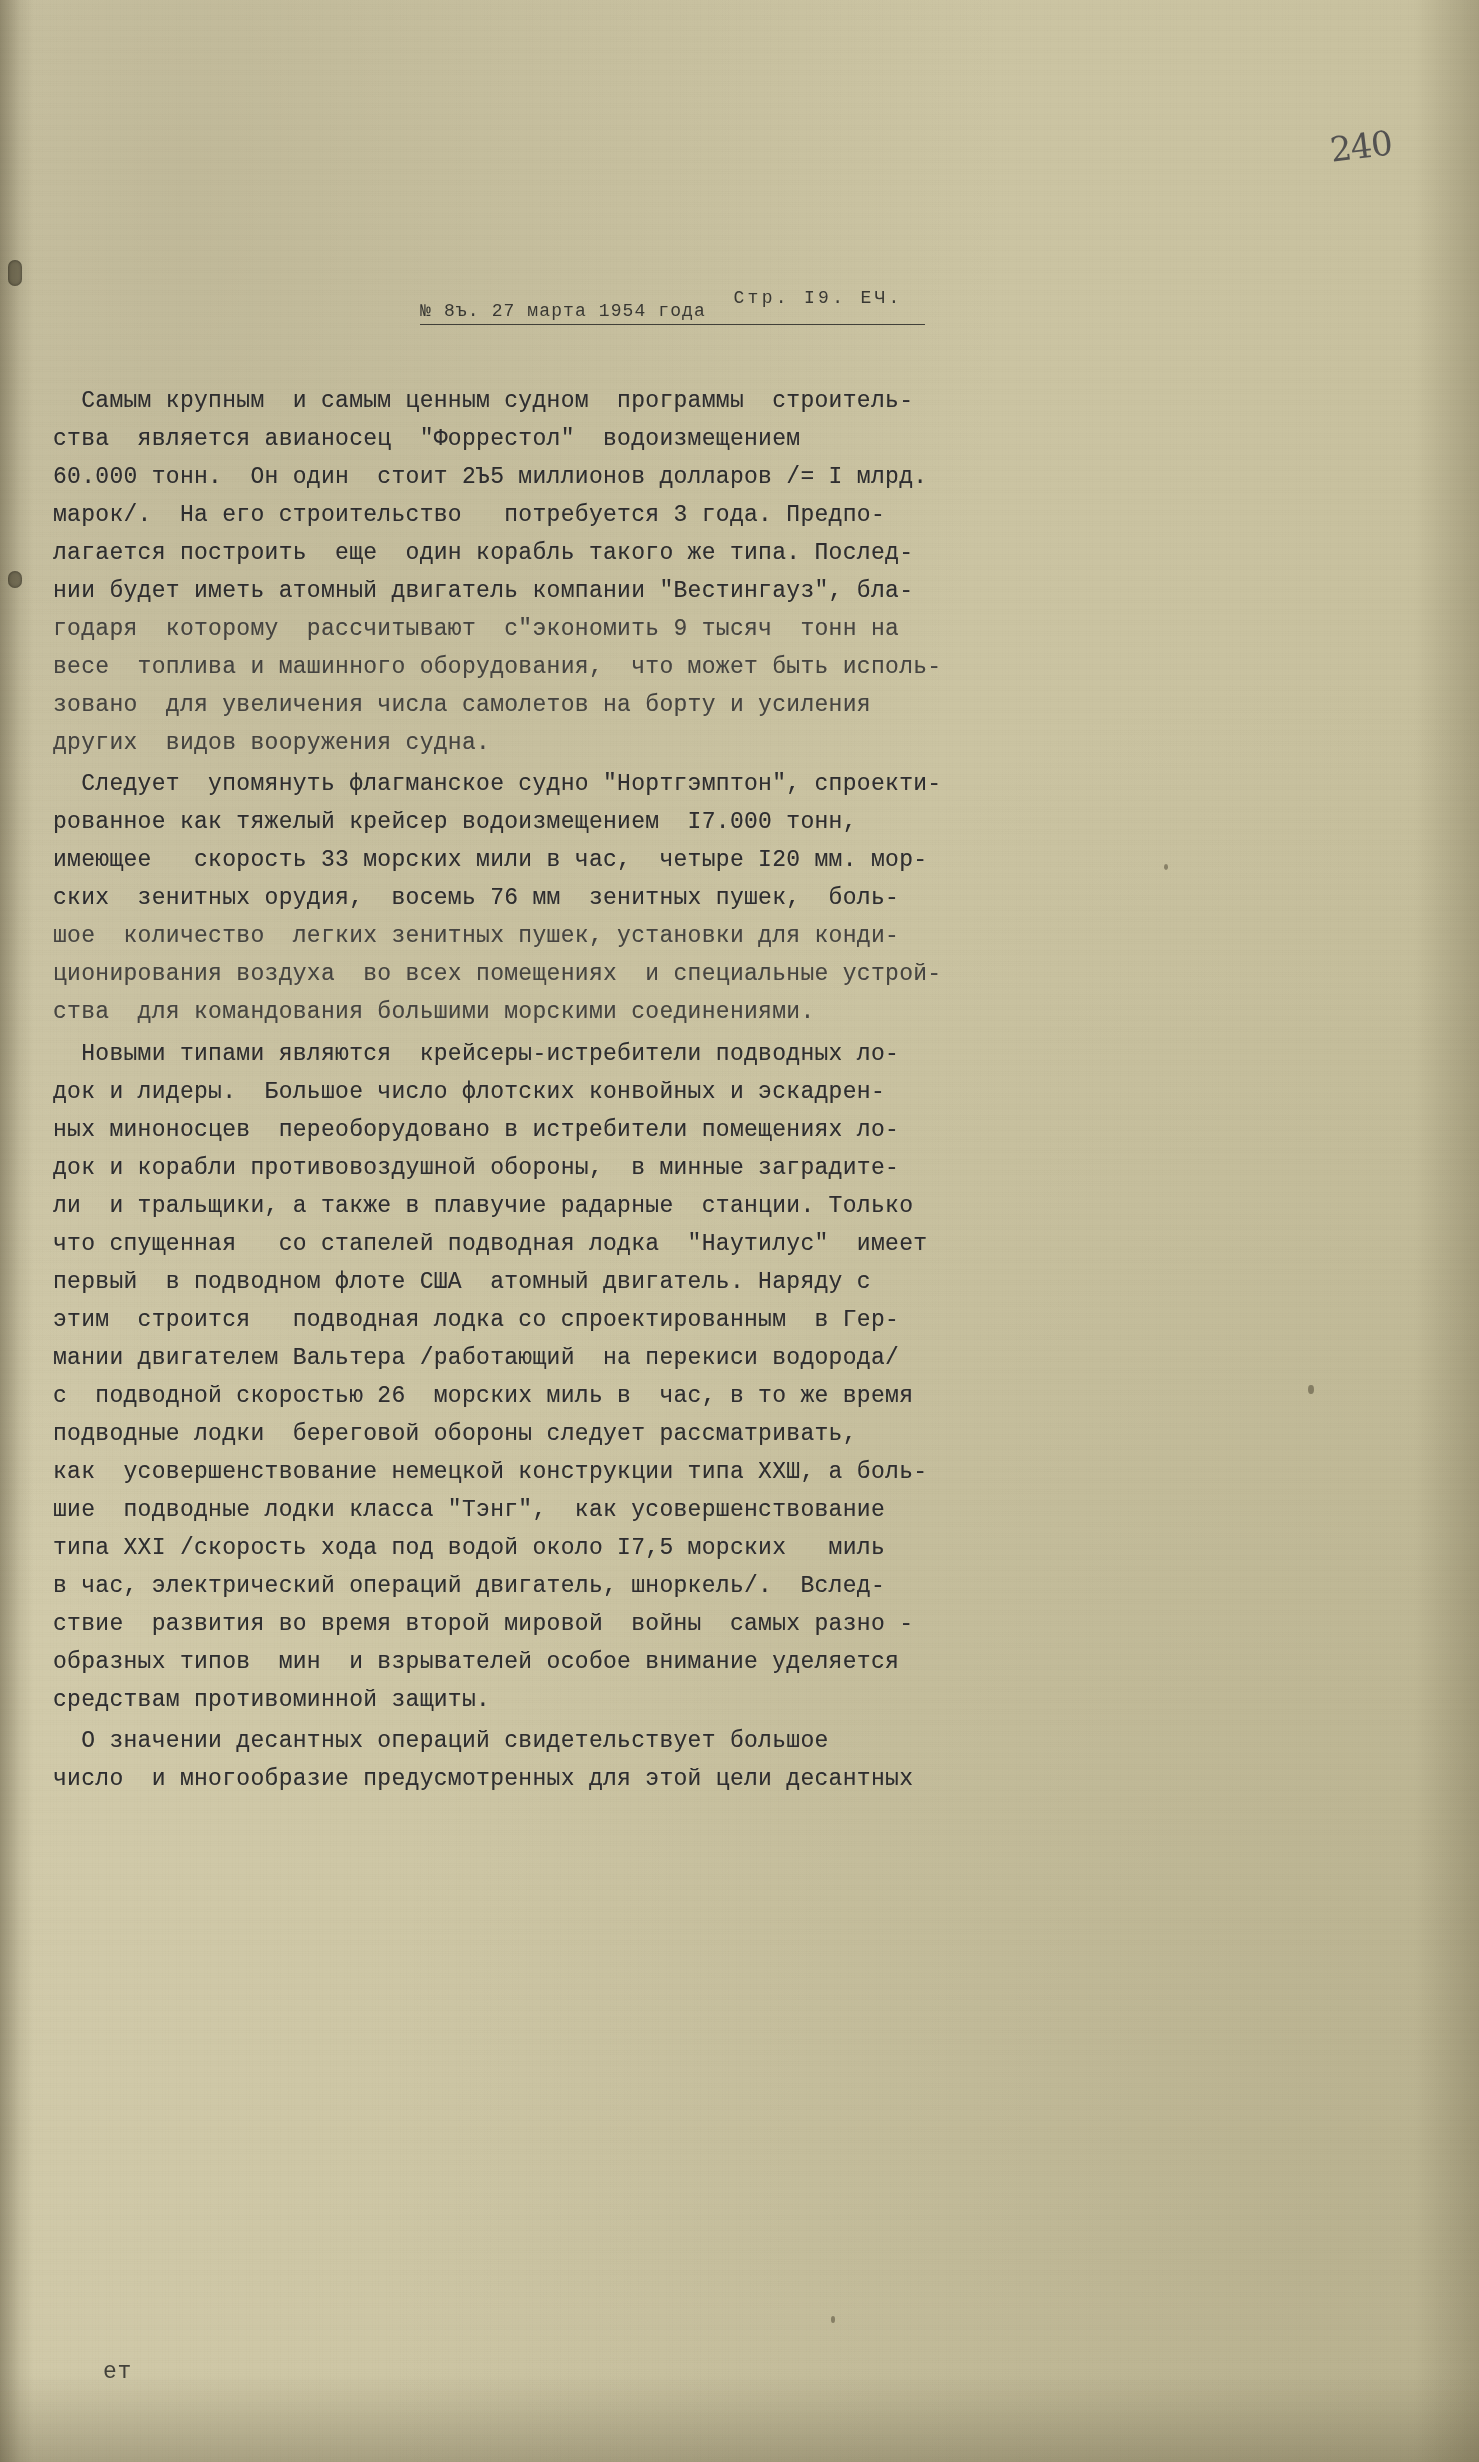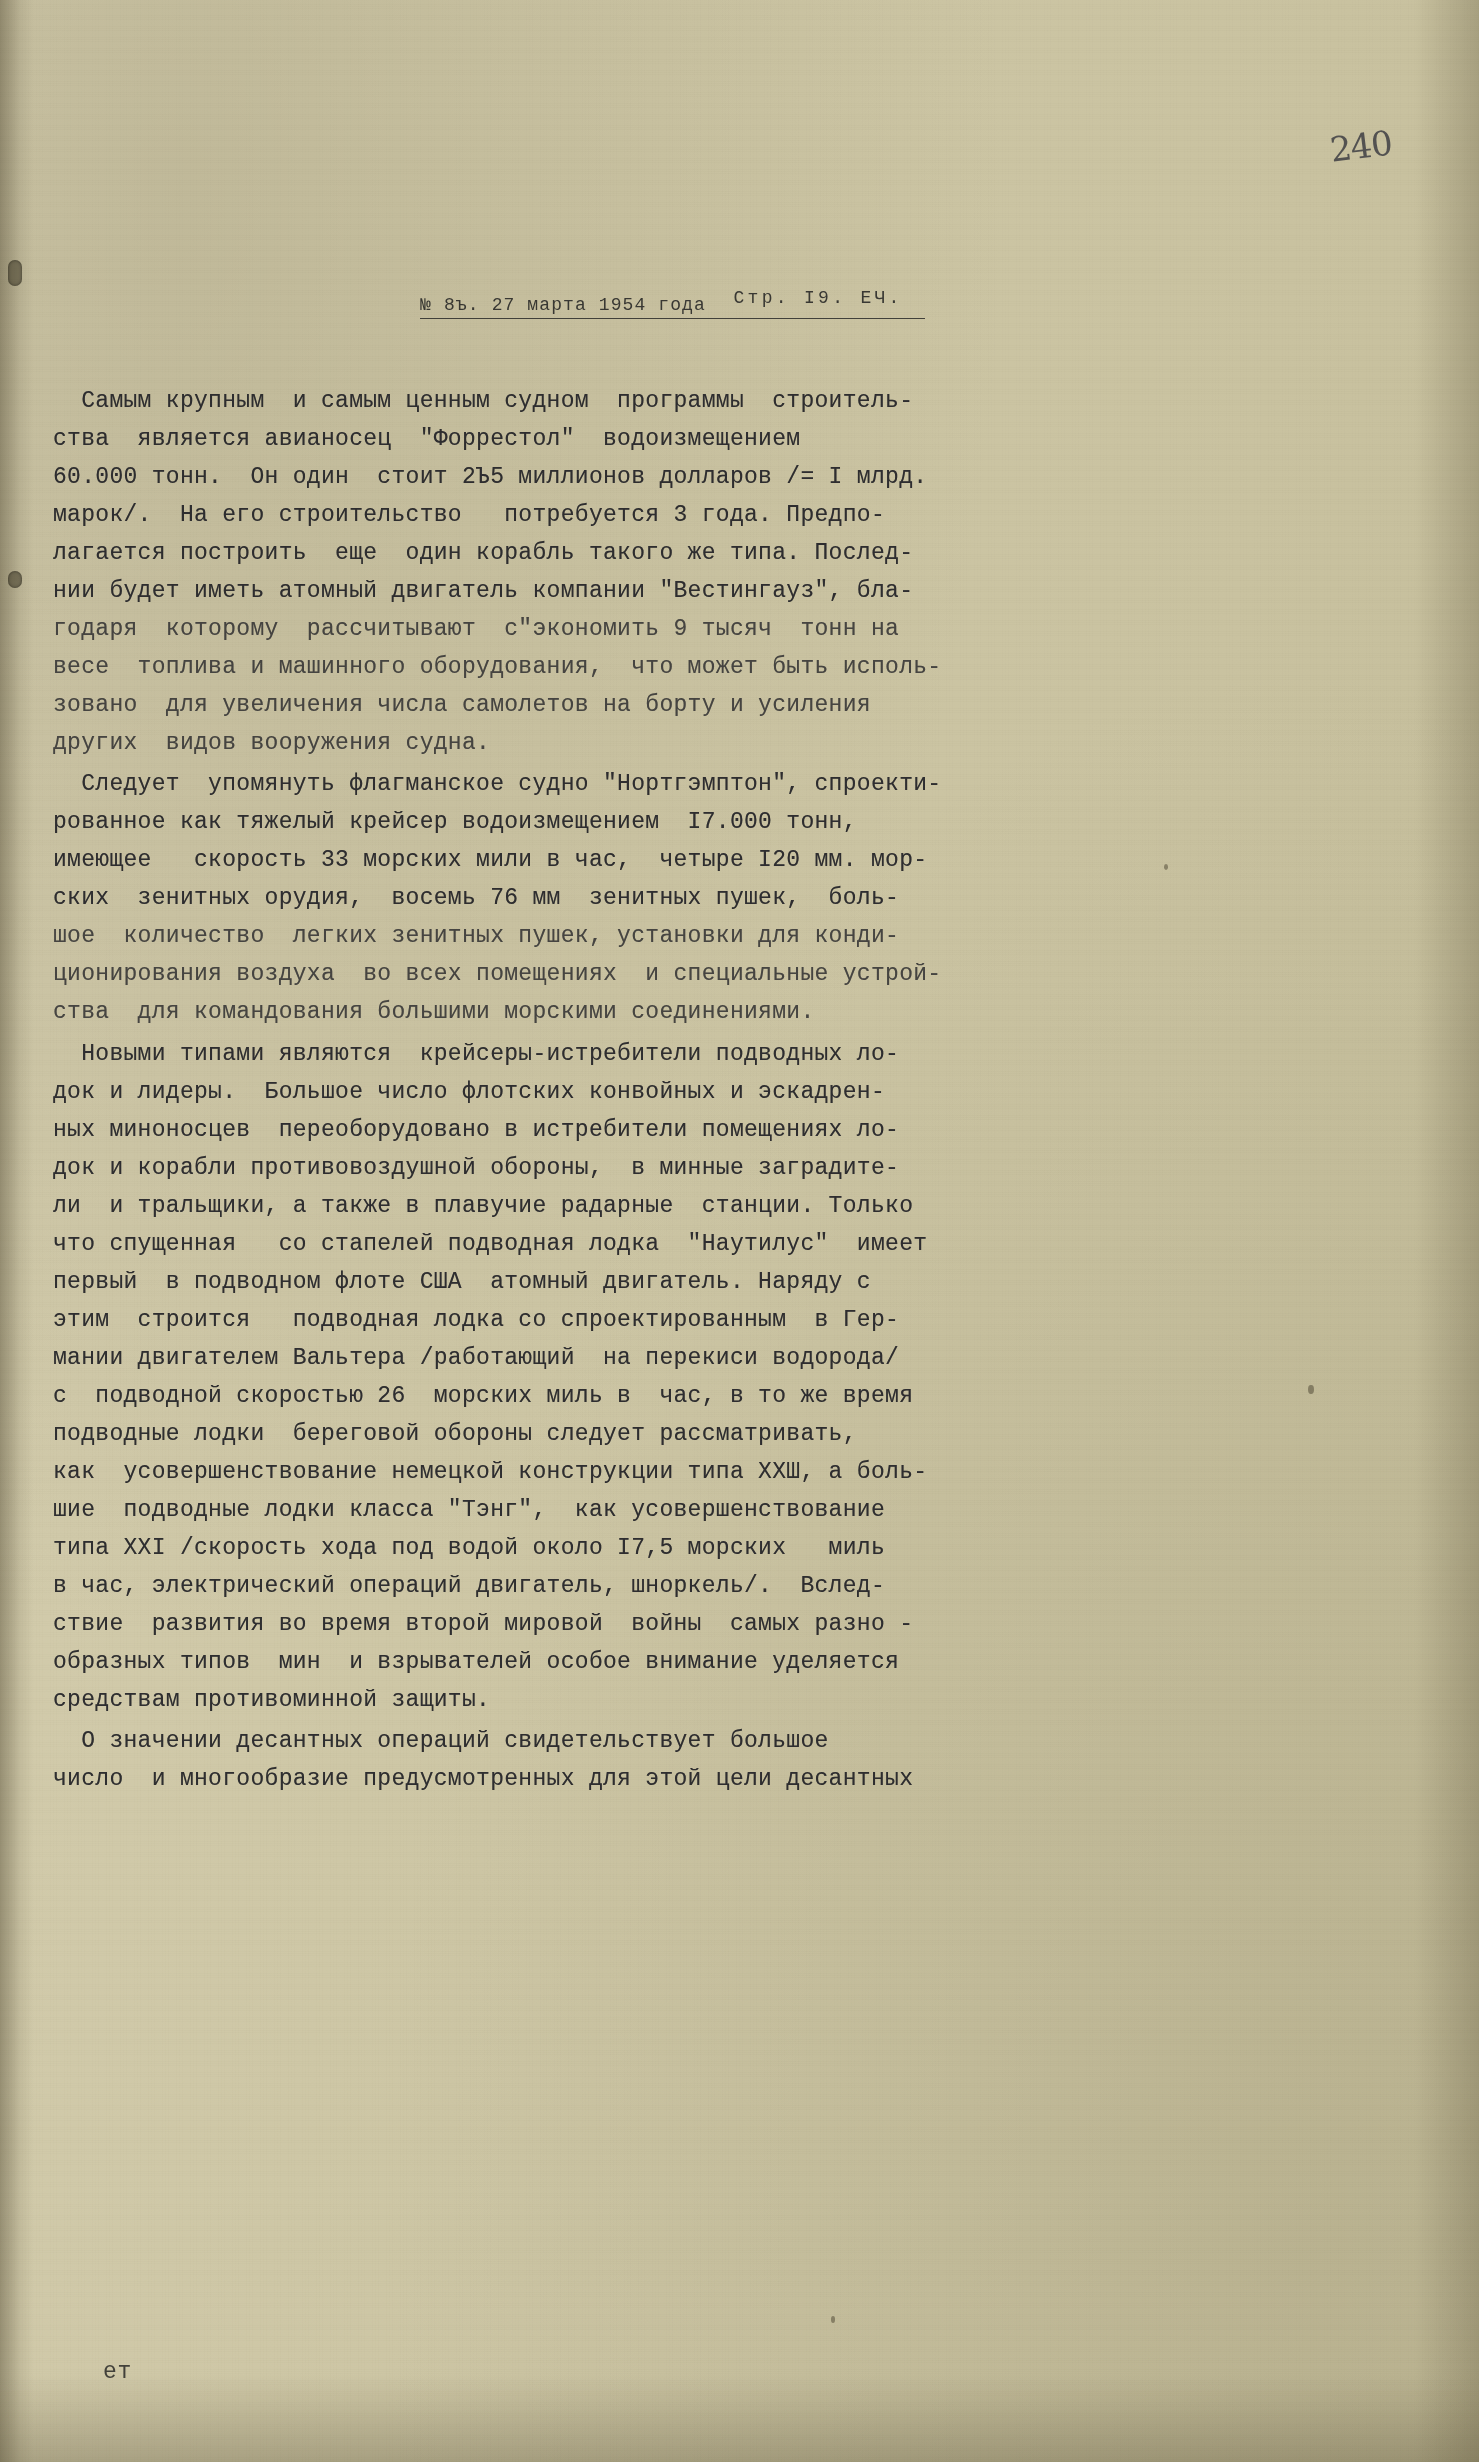--- a/index.html
+++ b/index.html
@@ -91,21 +91,21 @@
   }
   .doc-header .hdr-left {
     border-bottom: 1.7px solid #33332f;
     padding-bottom: 3.3px;
     padding-right: 11px;
     white-space: nowrap;
     opacity: 0.9;
   }
   .doc-header .hdr-right {
     border-bottom: 1.7px solid #33332f;
-    padding-bottom: 10px;
+    padding-bottom: 16px;
     padding-left: 16.6px;
     padding-right: 22px;
     white-space: nowrap;
     letter-spacing: 3.3px;
     opacity: 0.9;
     margin-right: 100px;
   }
 
   
   .body-text {

